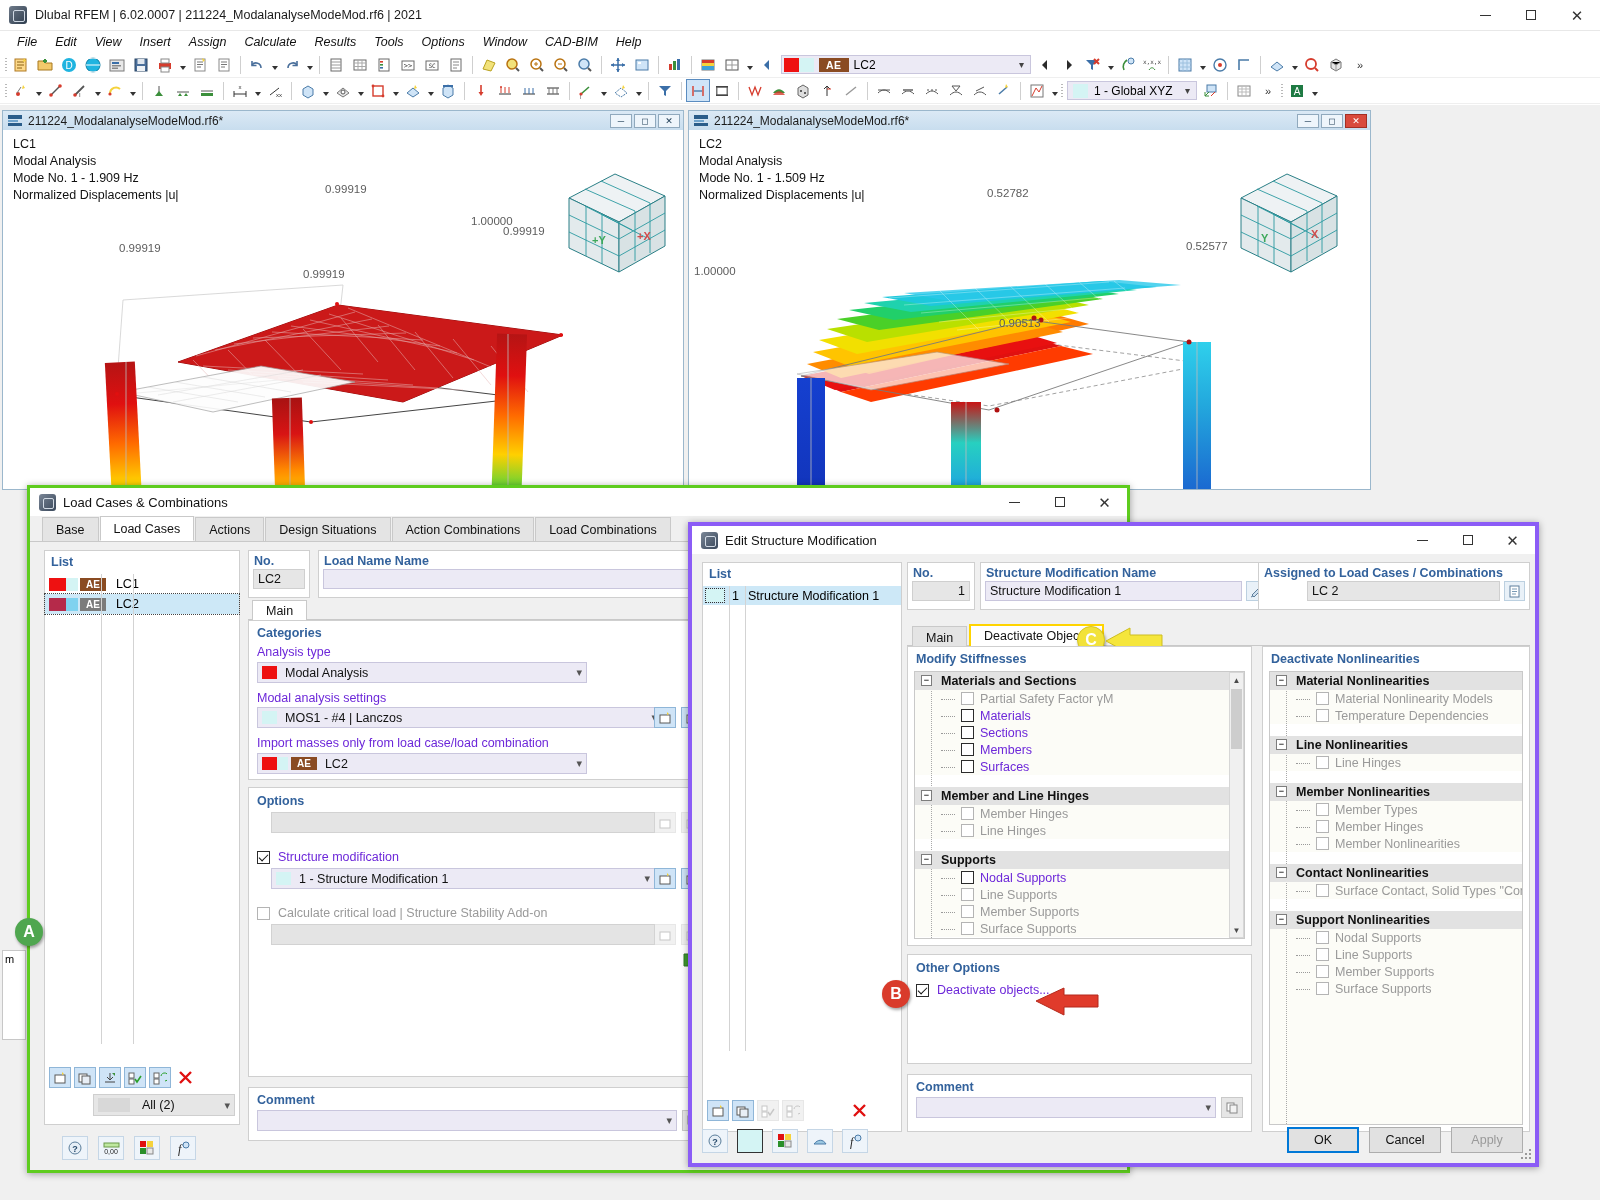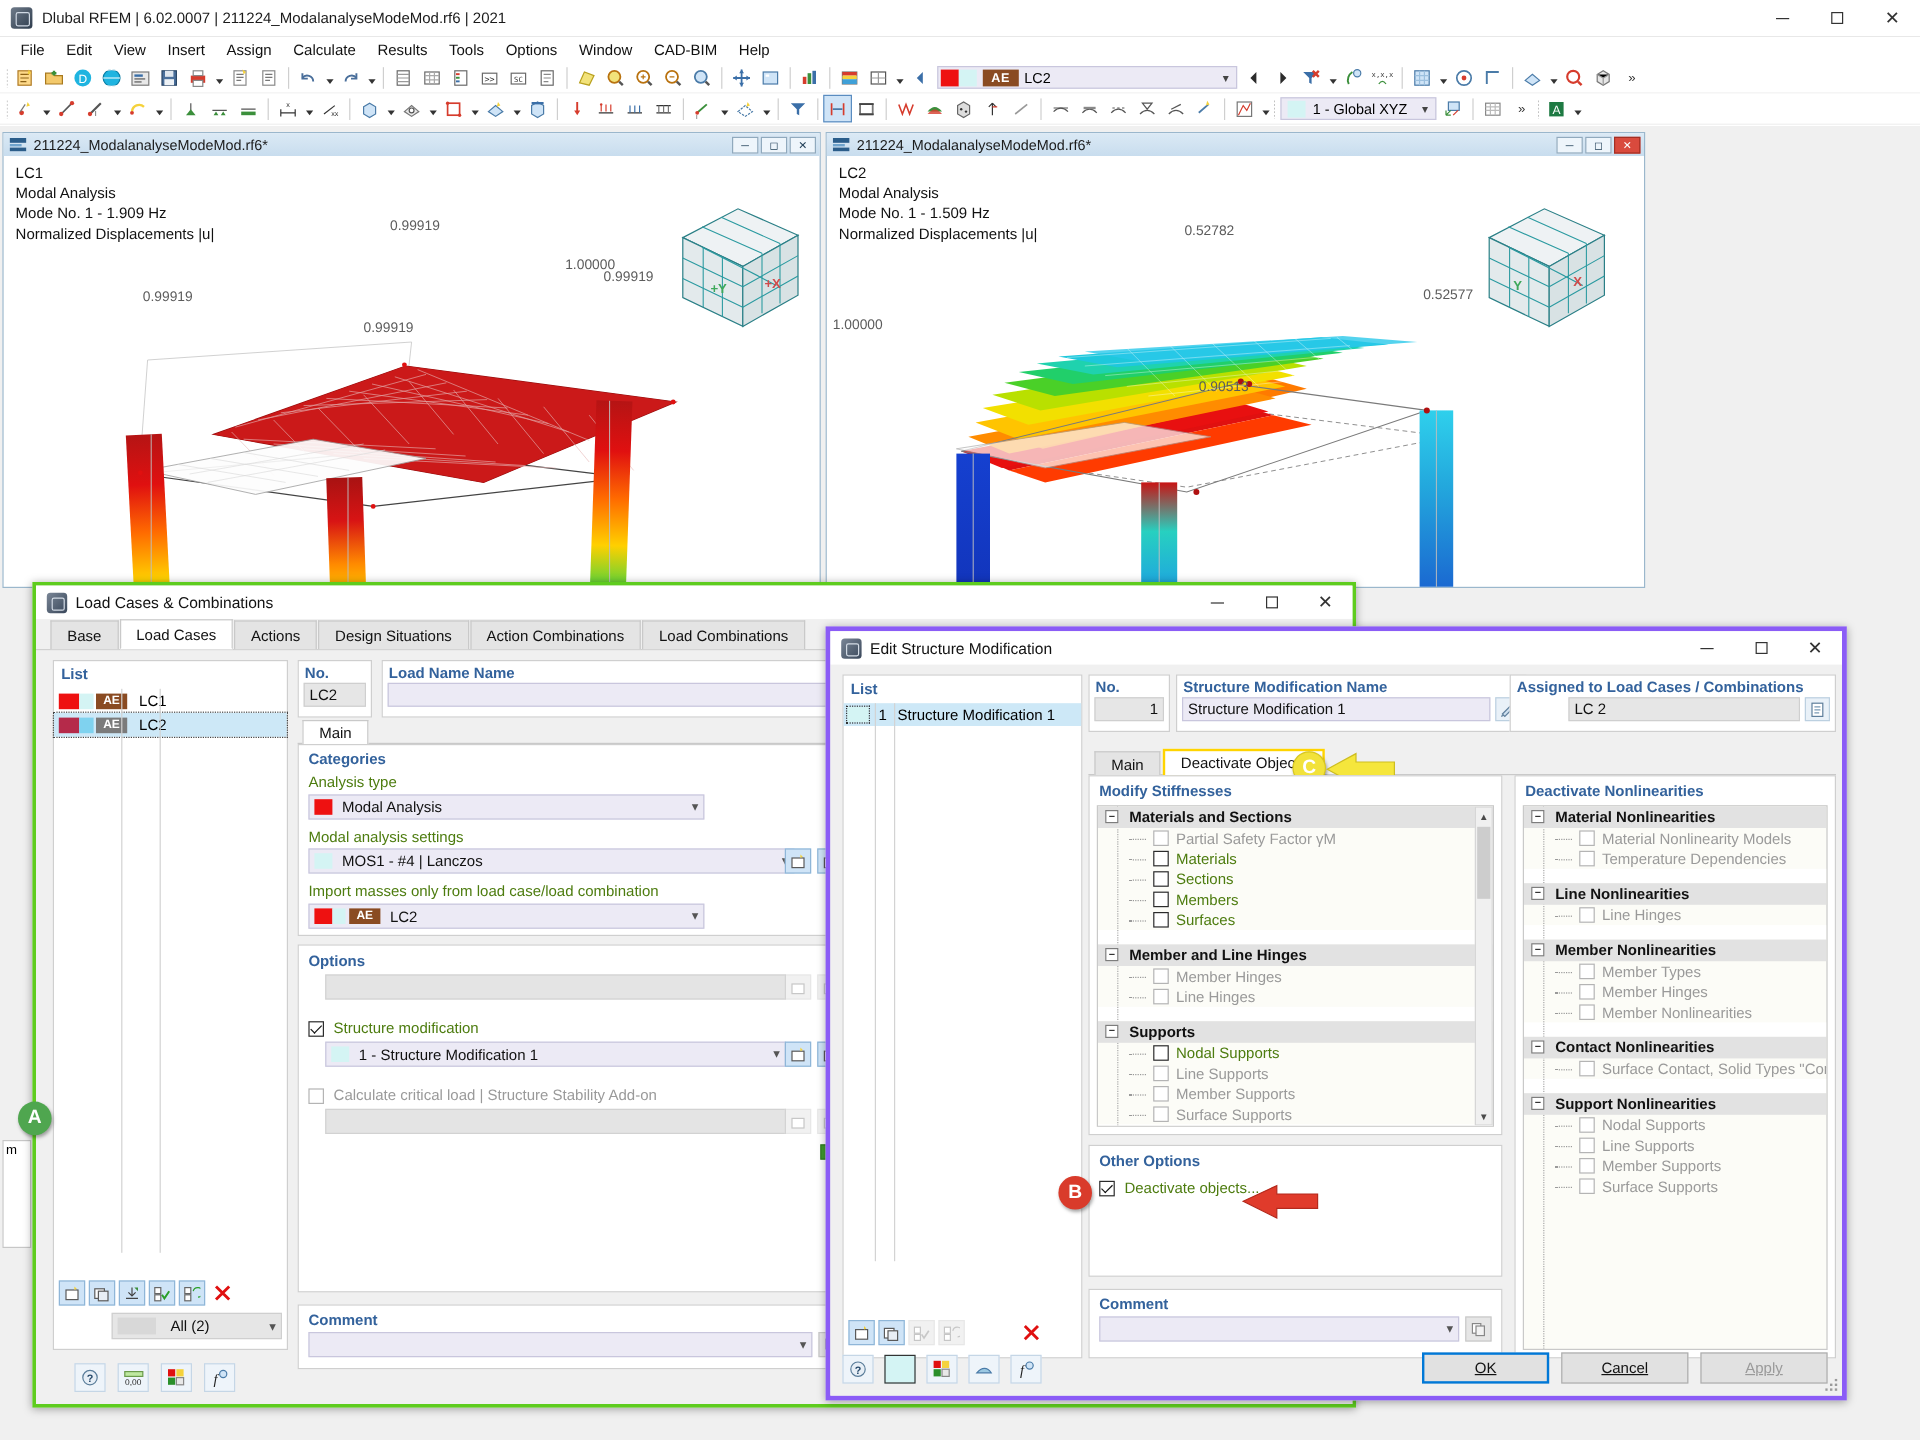--- a/index.html
+++ b/index.html
@@ -24,21 +24,21 @@
   .tb-spacer { flex:1; }
   .winbtn { width:46px; height:31px; display:flex; align-items:center; justify-content:center;
     font-size:13px; color:#333; }
   .glyph-min { width:11px; height:1px; background:#333; }
   .glyph-max { width:10px; height:10px; border:1px solid #333; }
   .glyph-x { font-size:15px; line-height:1; }
 
   
   .menubar { height:21px; background:#fff; display:flex; align-items:center; padding-left:8px;
     font-size:12.5px; }
-  .menubar .mi { padding:14px 9px; color:#111; cursor:default; }
+  .menubar .mi { padding:14px 9px; color:#111; cursor:default;font-style:italic; }
 
   
   .toolbar { height:26px; background:#fff; display:flex; align-items:center; gap:0px;
     padding-left:4px; border-bottom:1px solid #efefef; }
   .tbtn { width:24px; height:23px; display:flex; align-items:center; justify-content:center;
     position:relative; flex:none; }
   .tbtn svg { display:block; }
   .tsep { width:1px; height:18px; background:#cfcfcf; margin:0 4px; flex:none; }
   .tgrip { width:5px; height:18px; flex:none; position:relative; }
   .tgrip:before { content:""; position:absolute; left:1px; top:1px; bottom:1px; width:2px;
@@ -88,21 +88,21 @@
   
   .tabstrip { display:flex; align-items:flex-end; height:26px; padding-left:10px;
     border-bottom:1px solid #c9c9c9; background:#f0f0f0; }
   .tab { height:24px; padding:0 13px; display:flex; align-items:center; font-size:12.5px;
     background:#e4e4e4; border:1px solid #c9c9c9; border-bottom:none; margin-right:1px; color:#111; }
   .tab.active { background:#fff; height:25px; border-bottom:1px solid #fff; }
 
   
   .panel { background:#fff; border:1px solid #cfcfcf; }
   .grp-title { color:#33629c; font-weight:bold; font-size:12.5px; }
-  .lbl { font-size:12.5px; color:#4d7c0f; }
+  .lbl { font-size:12.5px; color:#6d28d9; }
   .lbl.dim { color:#9a9a9a; }
   .fld { height:21px; background:#eceaf5; border:1px solid #c9c6dd; display:flex; align-items:center;
     font-size:12.5px; padding:0 4px; color:#111; }
   .fld.ro { background:#e6e6e6; border-color:#cfcfcf;margin-left:44px; }
   .fld.disabled { background:#e4e4e4; border-color:#d2d2d2; }
   .fld .caret { margin-left:auto; color:#555; font-size:11px; }
   .sqbtn { width:22px; height:21px; background:#cfe4f7; border:1px solid #8fb6d8;
     display:flex; align-items:center; justify-content:center; flex:none; }
   .sqbtn.dis { background:#e6e6e6; border-color:#d5d5d5; opacity:.55; }
   .chk { width:13px; height:13px; border:1.3px solid #2b2b2b; background:#fff; flex:none;
@@ -125,22 +125,22 @@
   .vline { position:absolute; left:16px; top:0; bottom:0; border-left:1px dotted #a9a9a9; }
 
   
   .badge { position:absolute; width:28px; height:28px; border-radius:50%; color:#fff;
     font-weight:bold; font-size:16px; display:flex; align-items:center; justify-content:center;
     box-shadow:1px 2px 3px rgba(0,0,0,.35); }
   .badge.g { background:#4fa64f; }
   .badge.r { background:#d93b2b; }
   .badge.y { background:#f5e642; color:#fff; }
 
-  .okbtn { width:106px; height:26px; background:#e1e1e1; border:1px solid #adadad; font-size:12.5px;
-    display:flex; align-items:center; justify-content:center; color:#111;text-decoration:underline; }
+  .okbtn { width:72px; height:26px; background:#e1e1e1; border:1px solid #adadad; font-size:12.5px;
+    display:flex; align-items:center; justify-content:center; color:#111; }
   .okbtn.primary { border:2px solid #0078d7; background:#e1e1e1; }
   .okbtn.dis { color:#9a9a9a; }
   .scrollbar { width:15px; background:#f0f0f0; border:1px solid #d6d6d6; position:relative; }
   .sb-up, .sb-dn { height:14px; display:flex; align-items:center; justify-content:center;
     font-size:8px; color:#4a4a4a; }
   .sb-thumb { position:absolute; left:1px; right:1px; background:#cdcdcd; }
 </style>
 </head>
 <body>
 

